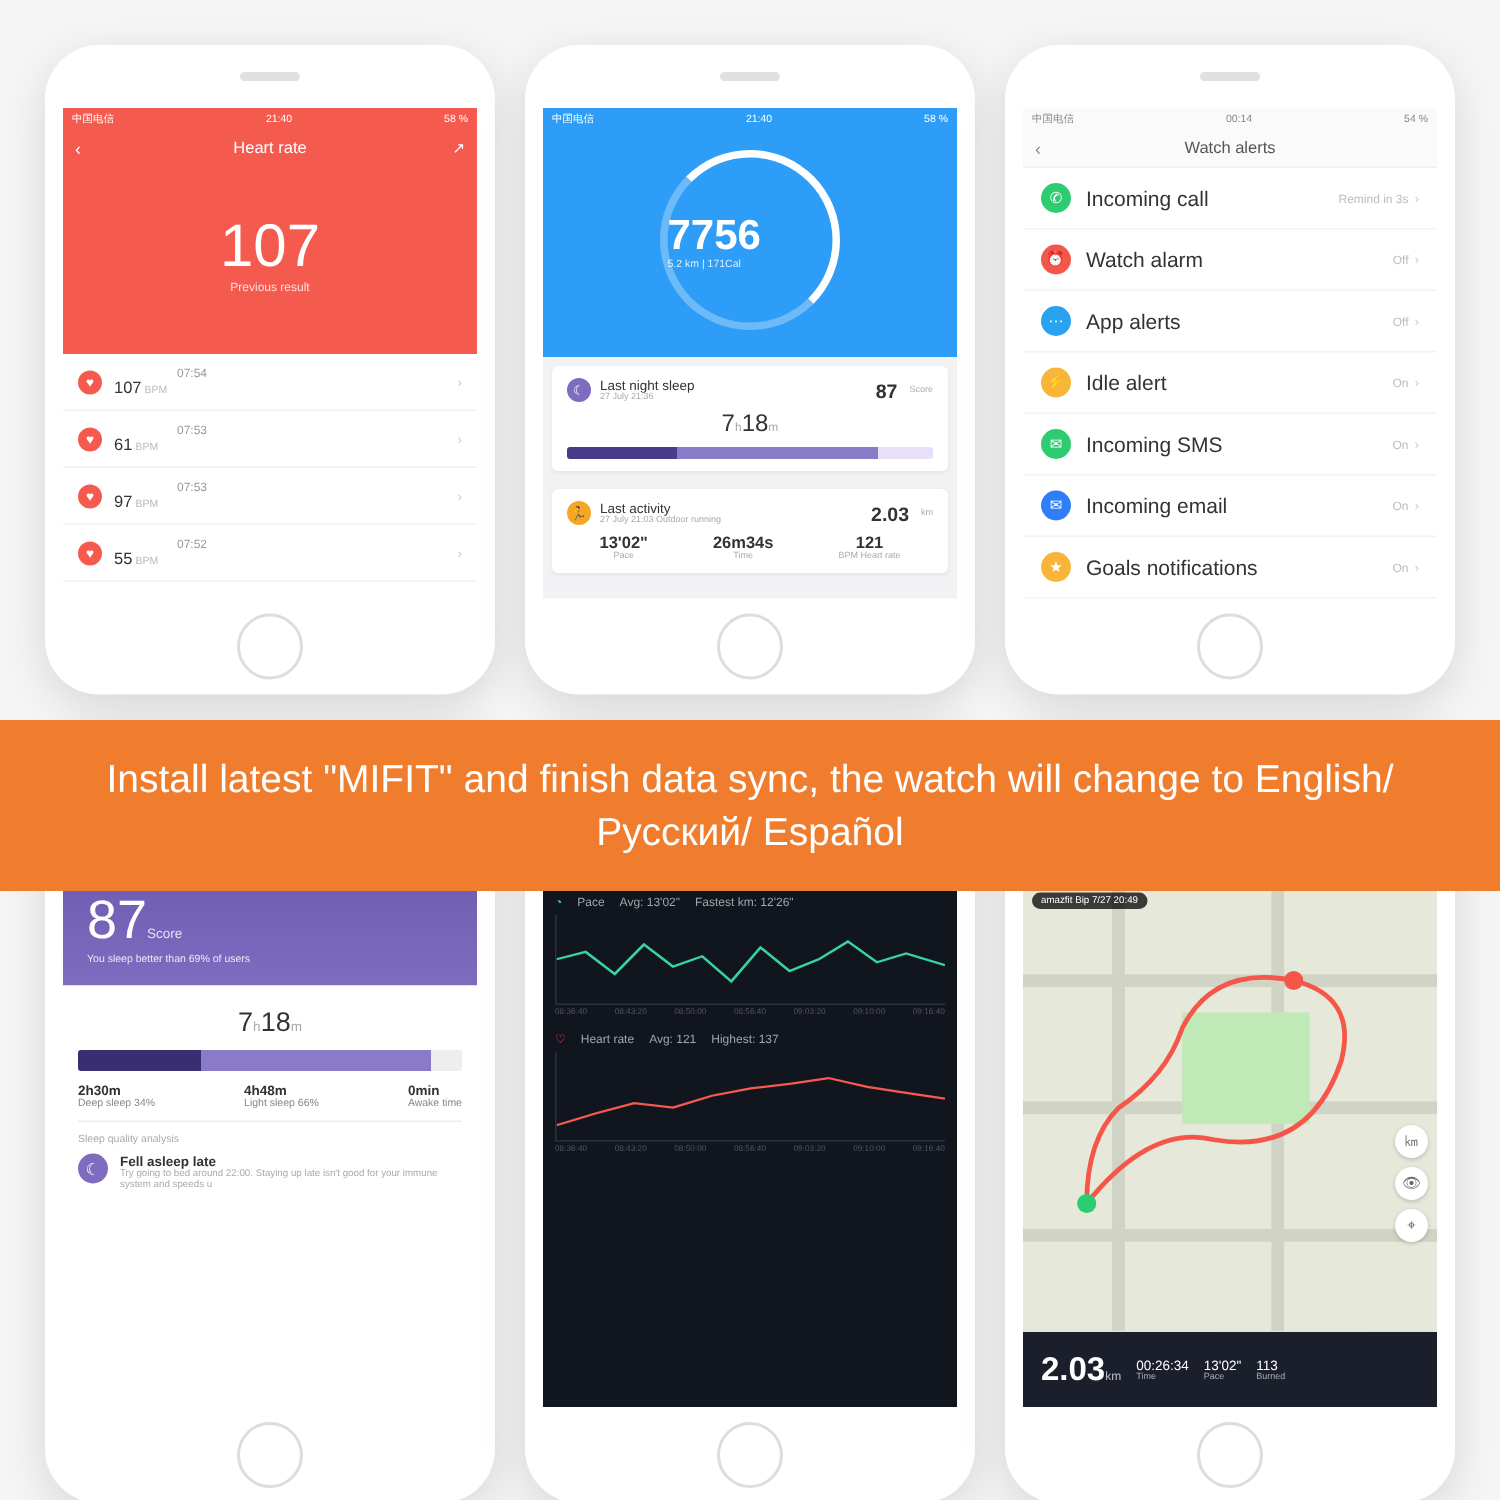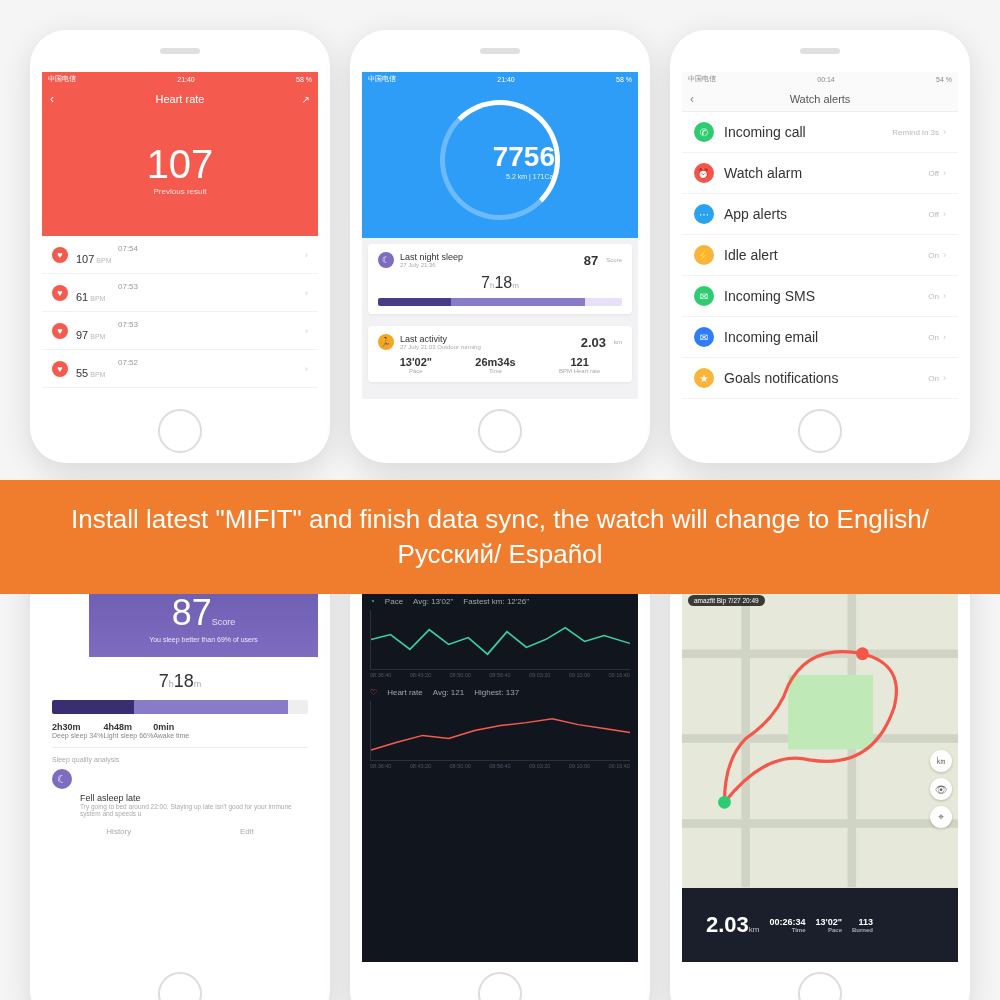--- a/index.html
+++ b/index.html
@@ -70,21 +70,21 @@
   .hr-date { padding: 6px 10px; font-size:8px; color:#aaa; background:#fafafa;}
   .hr-row { display:flex; align-items:center; padding:8px 10px; border-bottom:1px solid #f1f1f1; }
   .hr-row .dot { width:16px;height:16px;border-radius:50%;background:#f55a4e;display:flex;align-items:center;justify-content:center;color:#fff;font-size:9px;margin-right:8px;}
   .hr-row .t { font-size:8px;color:#999;margin-left:42px; }
   .hr-row .v { font-size:11px;font-weight:500; }
   .hr-row .u { font-size:7px;color:#bbb;margin-left:2px; }
   .hr-row .chev { margin-left:auto;color:#ccc; }
 
   
   .dash-hero { background:#2e9df7;color:#fff;text-align:center;padding:14px 0 18px;position:relative; }
-  .ring { width:120px;height:120px;border:5px solid rgba(255,255,255,.3);border-top-color:#fff;border-right-color:#fff;border-radius:50%;margin:0 auto;display:flex;flex-direction:column;align-items:flex-end;justify-content:center; }
+  .ring { width:120px;height:120px;border:5px solid rgba(255,255,255,.3);border-top-color:#fff;border-right-color:#fff;border-radius:50%;margin:0 auto;display:flex;flex-direction:column;align-items:flex-start;justify-content:center; }
   .ring .num { font-size:28px;font-weight:600; }
   .ring .sub { font-size:7px;opacity:.85; }
   .card { background:#fff;margin:6px;border-radius:4px;box-shadow:0 1px 3px rgba(0,0,0,.06);padding:8px 10px; }
   .card-head { display:flex;align-items:center;gap:6px; }
   .card-head .ic { width:16px;height:16px;border-radius:50%;display:flex;align-items:center;justify-content:center;color:#fff;font-size:9px; }
   .card-head .title { font-size:9px;font-weight:500; }
   .card-head .sub { font-size:6px;color:#aaa; }
   .card-head .score { margin-left:auto;font-size:13px;font-weight:600; }
   .card-head .score-l { font-size:6px;color:#aaa;margin-left:2px; }
   .sleep-dur { text-align:center;font-size:16px;padding:6px 0; }
@@ -96,58 +96,58 @@
 
   
   .wa-list { background:#fff;flex:1; }
   .wa-row { display:flex;align-items:center;padding:10px 12px;border-bottom:1px solid #f3f3f3; }
   .wa-row .ic { width:20px;height:20px;border-radius:50%;display:flex;align-items:center;justify-content:center;color:#fff;font-size:10px;margin-right:10px; }
   .wa-row .label { font-size:14px; }
   .wa-row .val { margin-left:auto;font-size:8px;color:#bbb; }
   .wa-row .chev { color:#ccc;margin-left:4px; }
 
   
-  .sl-hero { background:linear-gradient(#6a5aaf,#7d6cc0);color:#fff;text-align:center;padding:20px 4px 14px;margin-left:47px; }
+  .sl-hero { background:linear-gradient(#6a5aaf,#7d6cc0);color:#fff;padding:20px 16px 14px; }
   .sl-score { font-size:36px;font-weight:300; }
   .sl-score .u { font-size:9px;opacity:.8; }
   .sl-msg { font-size:7px;opacity:.85;margin-top:2px; }
   .sl-body { background:#fff;padding:10px; }
   .sl-dur { text-align:center;font-size:18px;padding:4px 0 8px; }
   .sl-dur .u { font-size:9px;color:#aaa; }
   .sl-bar { height:14px;background:linear-gradient(90deg,#3a2e72 32%,#8a7bc8 32% 92%,#eee 92%);border-radius:2px; }
-  .sl-legend { display:flex;padding:8px 0;font-size:7px;color:#888; }
+  .sl-legend { display:flex;justify-content:space-between;padding:8px 0;font-size:7px;color:#888; }
   .sl-legend b { color:#333;font-size:9px;display:block; }
   .sl-anal { border-top:1px solid #eee;padding-top:8px; }
   .sl-anal .row { display:flex;gap:8px; }
   .sl-anal .ic { width:20px;height:20px;border-radius:50%;background:#7d6cc0;color:#fff;font-size:11px;display:flex;align-items:center;justify-content:center; }
-  .sl-anal .t { font-size:9px;font-weight:400;margin-top:24px; }
+  .sl-anal .t { font-size:9px;font-weight:700; }
   .sl-anal .d { font-size:6.5px;color:#aaa; }
 
   
   .dark .statusbar { background:#1a1f2b; }
   .dark .appbar { background:#1a1f2b; }
   .tabs { display:flex;background:#1a1f2b;color:#888;font-size:9px; }
   .tabs .tab { flex:1;text-align:center;padding:6px 0; }
   .tabs .tab.active { color:#fff;border-bottom:2px solid #fff; }
   .chart-area { background:#11151e;flex:1;padding:8px;color:#aaa; }
   .chart-sec { margin-bottom:10px; }
   .chart-sec .h { font-size:8px;color:#9aa;margin-bottom:4px;display:flex;gap:10px; }
   .chart-sec .ic { color:#3ad29f; }
   .chart-sec.hr .ic { color:#f55a4e; }
   .plot { height:60px;position:relative;border-left:1px solid #2a3040;border-bottom:1px solid #2a3040; }
   .plot svg { width:100%;height:100%; }
   .ticks { display:flex;justify-content:space-between;font-size:5.5px;color:#556;margin-top:2px; }
 
   
   .map { flex:1;background:linear-gradient(135deg,#e8ead8,#d8e4e8);position:relative;overflow:hidden; }
   .map svg { width:100%;height:100%; }
-  .map-footer { background:#1a1f2b;color:#fff;padding:24px;display:flex;align-items:center;gap:10px; }
+  .map-footer { background:#1a1f2b;color:#fff;padding:12px;display:flex;align-items:center;gap:10px; }
   .map-footer .big { font-size:22px;font-weight:600; }
   .map-footer .u { font-size:8px;opacity:.7; }
-  .map-footer .col { text-align:right;font-size:9px;font-weight:bold; }
+  .map-footer .col { text-align:left;font-size:9px; }
   .map-footer .col .l { font-size:6px;opacity:.6; }
   .map-pill { position:absolute;top:6px;left:6px;background:rgba(0,0,0,.75);color:#fff;font-size:6.5px;padding:2px 6px;border-radius:8px; }
   .map-btns { position:absolute;right:6px;bottom:60px;display:flex;flex-direction:column;gap:6px; }
   .map-btns .b { width:22px;height:22px;border-radius:50%;background:#fff;box-shadow:0 1px 3px rgba(0,0,0,.2);display:flex;align-items:center;justify-content:center;font-size:10px;color:#666; }
 
   
   .banner {
     position:absolute;left:0;right:0;top:480px;
     background:#f07d2e;color:#fff;text-align:center;
     padding:22px 40px;font-size:26px;line-height:1.35;
@@ -356,24 +356,20 @@
           </div>
         <div class="sl-anal">
           <div style="font-size:7px;color:#aaa;margin-bottom:6px">Sleep quality analysis</div>
           <div class="row">
             <div class="ic">☾</div>
             <div style="flex:1">
               <div class="t">Fell asleep late</div>
               <div class="d">Try going to bed around 22:00. Staying up late isn't good for your immune system and speeds u</div>
             </div>
           </div>
-        </div>
-        <div style="display:flex;justify-content:space-around;padding-top:10px;color:#aaa;font-size:8px">
-          <span>History</span>
-          <span>Edit</span>
         </div>
       </div>
     </div>
   </div>
 
   <div class="phone">
     <div class="screen dark" style="background:#11151e">
       <div class="statusbar">
         <span>中国电信</span>
           <span>21:40</span>

